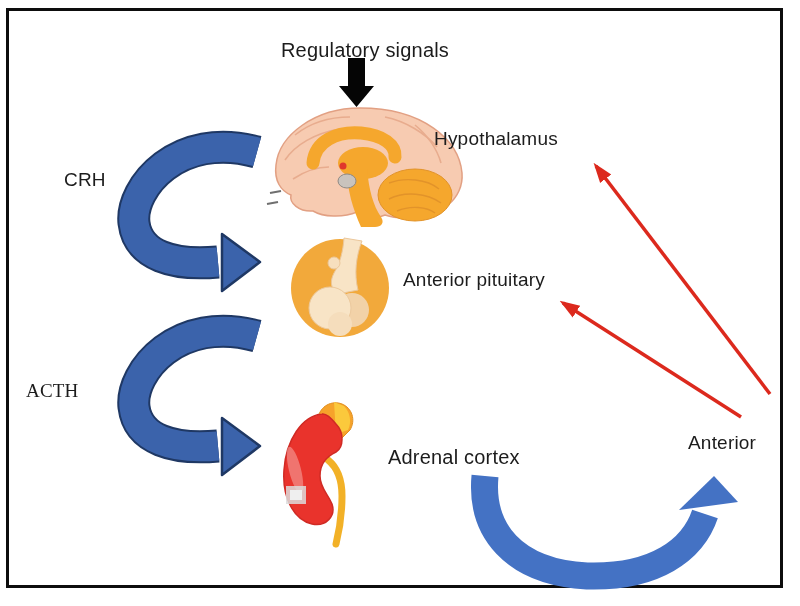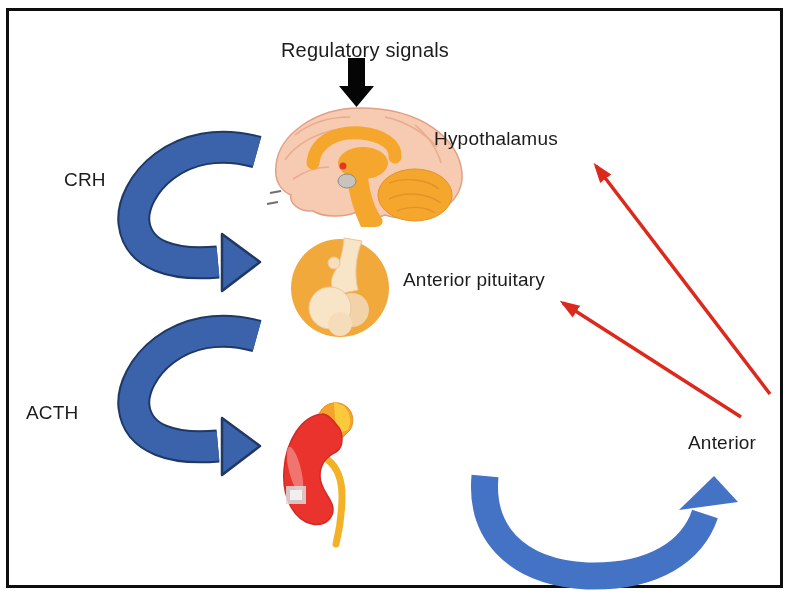--- a/index.html
+++ b/index.html
@@ -76,39 +76,40 @@
     <circle cx="52" cy="52" r="49" fill="var(--pituitary-circle,#F2A93B)"></circle>
     <path d="M 56 2 C 55 16 52 27 46 37 C 42 45 42 52 50 58 L 70 54 C 66 38 68 20 74 5 Z" fill="var(--pituitary-gland,#F8E4C6)" stroke="#EBC79B" stroke-width="1"></path>
     <circle cx="46" cy="27" r="6" fill="#F7DFBE" stroke="#EBC79B" stroke-width="1"></circle>
     <circle cx="64" cy="74" r="17" fill="#F2D2A8"></circle>
     <circle cx="42" cy="72" r="21" fill="var(--pituitary-gland,#F8E4C6)" stroke="#ECC99D" stroke-width="1"></circle>
     <circle cx="52" cy="88" r="12" fill="#F5DDBC"></circle>
   </svg>
 
   <div class="lbl" style="left:403px;top:269px;">Anterior pituitary</div>
 
-  <div class="lbl" style="left:26px;top:402px;">ACTH</div>
+  <div class="lbl" style="left:26px;top:380px;font-family:Liberation Serif, serif;">ACTH</div>
 
   <svg style="left:116px;top:312px;" width="150" height="175" viewBox="0 0 150 175">
     <path class="c-arrow-under" d="M 141 24 C 62 2 14 60 18 95 C 22 128 58 138 102 134"></path>
     <path class="c-arrow-main" d="M 141 24 C 62 2 14 60 18 95 C 22 128 58 138 102 134"></path>
     <polygon class="c-arrow-head" points="106,106 144,134 106,163"></polygon>
   </svg>
 
   <svg style="left:278px;top:400px;" width="90" height="148" viewBox="0 0 90 148">
     <path d="M 40 18 C 42 6 54 0 64 4 C 74 8 78 20 72 30 L 64 38 C 54 30 46 24 40 18 Z" fill="var(--adrenal-orange,#F6A32B)" stroke="#E18F1F" stroke-width="1"></path>
     <path d="M 56 2 L 66 6 C 72 12 74 22 70 30 L 58 34 Z" fill="#FBC93C"></path>
     <path d="M 50 60 C 60 68 64 80 64 96 C 64 114 62 128 58 144" stroke="var(--ureter-yellow,#F2B127)" stroke-width="7" fill="none" stroke-linecap="round"></path>
     <path d="M 44 14 C 24 16 8 40 6 70 C 4 98 16 120 34 124 C 48 127 58 116 54 104
              C 50 94 42 88 42 76 C 42 62 50 56 58 52 C 66 47 66 32 58 24 C 54 19 49 13 44 14 Z" fill="var(--kidney-red,#E9332C)" stroke="#D02A24" stroke-width="1.5"></path>
     <ellipse cx="17" cy="70" rx="6" ry="24" transform="rotate(-14 17 70)" fill="#ffffff" opacity="0.32"></ellipse>
     <rect x="8" y="86" width="20" height="18" fill="#DCDCDC" opacity="0.85"></rect>
     <rect x="12" y="90" width="12" height="10" fill="#EFEFEF"></rect>
   </svg>
 
+  <div class="lbl" style="left:388px;top:446px;font-size:20px;">Adrenal cortex</div>
 
   <div class="lbl" style="left:688px;top:432px;">Anterior</div>
 
   <svg style="left:465px;top:468px;" width="285" height="128" viewBox="0 0 285 128">
     <path class="u-arrow" d="M 20 8 C 15 62 48 104 122 108 C 190 110 228 82 240 46"></path>
     <polygon class="u-arrow-head" points="249,8 214,42 273,34"></polygon>
   </svg>
 
   <svg style="left:540px;top:148px;" width="255" height="285" viewBox="0 0 255 285">
     <defs>

